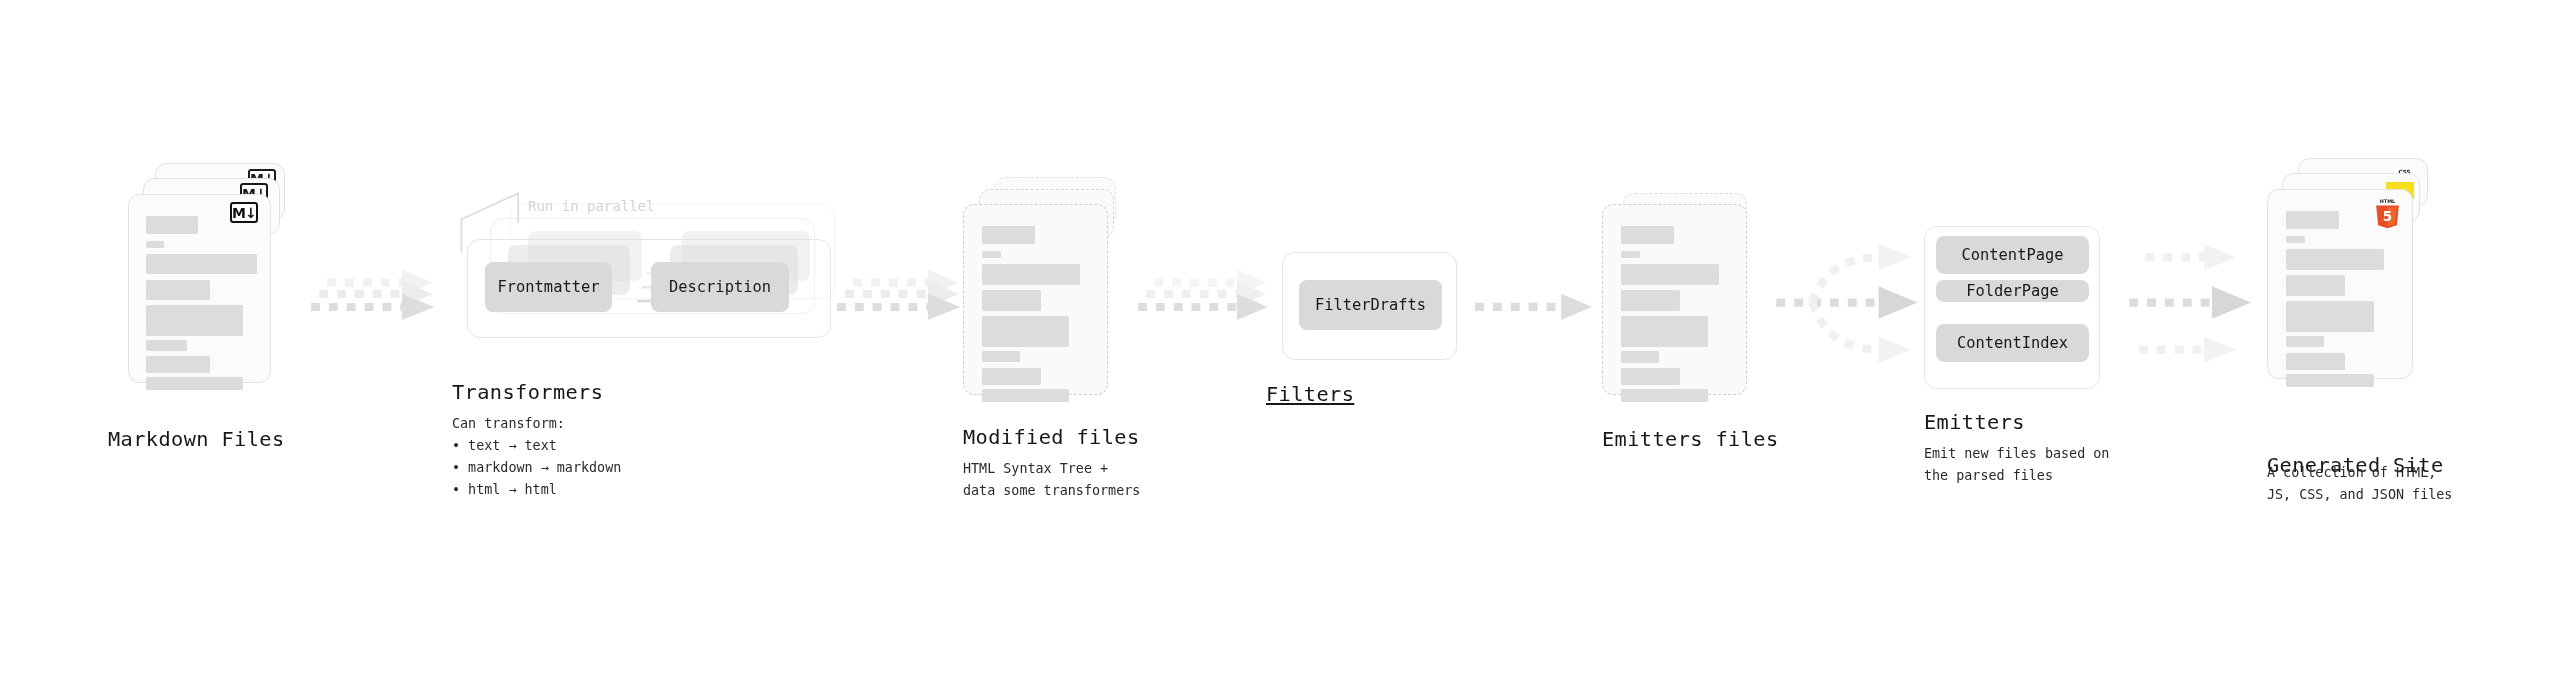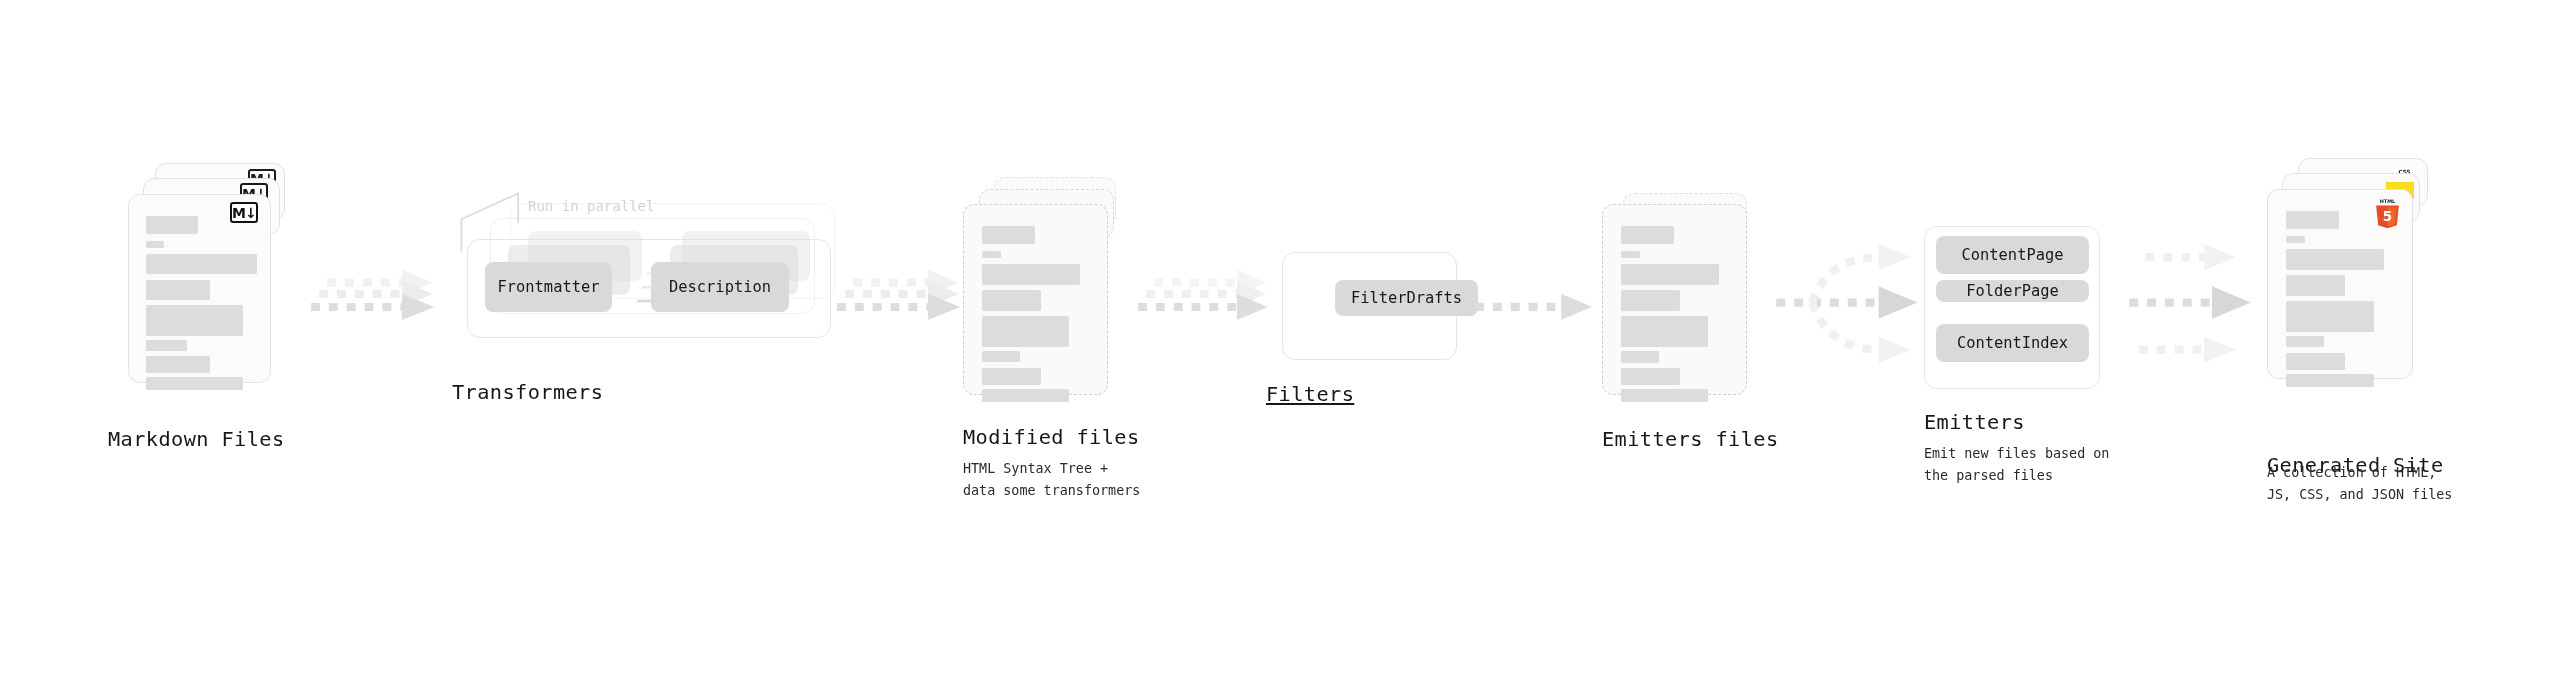--- a/index.html
+++ b/index.html
@@ -145,20 +145,24 @@
     </div>
 
     <svg class="arrowsvg" style="left:-14px;top:-21px;" width="106" height="73" viewBox="0 0 130 90">
       <path d="M 10 86 L 10 46 L 80 14 L 80 50" fill="none" stroke="#dcdcdc" stroke-width="2.2"></path>
     </svg>
   </div>
 
   <div class="paren-label" style="left:528px;top:198px;">Run in parallel</div>
 
   <div class="title" style="left:452px;top:380px;">Transformers</div>
+  <div class="sub" style="left:452px;top:413px;">Can transform:
+ • text → text
+ • markdown → markdown
+ • html → html</div>
 
   <svg class="arrowsvg" style="left:837px;top:268px;" width="138" height="65" viewBox="0 0 170 80">
     <g stroke-dasharray="11 11" stroke-width="10" fill="none">
       <line x1="20" y1="18" x2="118" y2="18" stroke="#f1f1f1"></line>
       <line x1="10" y1="32" x2="118" y2="32" stroke="#ececec"></line>
       <line x1="0" y1="48" x2="118" y2="48" stroke="#dddddd"></line>
     </g>
     <polygon points="112,2 150,18 112,34" fill="#f1f1f1"></polygon>
     <polygon points="112,16 150,32 112,48" fill="#ececec"></polygon>
     <polygon points="112,32 152,48 112,64" fill="#dddddd"></polygon>
@@ -190,21 +194,21 @@
       <line x1="20" y1="18" x2="128" y2="18" stroke="#f4f4f4"></line>
       <line x1="10" y1="32" x2="128" y2="32" stroke="#efefef"></line>
       <line x1="0" y1="48" x2="128" y2="48" stroke="#dddddd"></line>
     </g>
     <polygon points="122,2 158,18 122,34" fill="#f4f4f4"></polygon>
     <polygon points="122,16 158,32 122,48" fill="#efefef"></polygon>
     <polygon points="122,32 160,48 122,64" fill="#dddddd"></polygon>
   </svg>
 
   <div class="groupbox" style="left:1282px;top:252px;width:175px;height:108px;"></div>
-  <div class="chip" style="left:1335px;top:280px;width:143px;height:36px;">
+  <div class="chip" style="left:1299px;top:280px;width:143px;height:50px;">
     <span>FilterDrafts</span>
   </div>
 
   <div class="title" style="left:1266px;top:382px;text-decoration:underline;">Filters</div>
 
   <svg class="arrowsvg" style="left:1475px;top:288px;" width="126" height="41" viewBox="0 0 155 50">
     <line x1="0" y1="23" x2="112" y2="23" stroke="#dddddd" stroke-width="10" stroke-dasharray="11 11" fill="none"></line>
     <polygon points="106,7 144,23 106,39" fill="#dddddd"></polygon>
   </svg>
 

